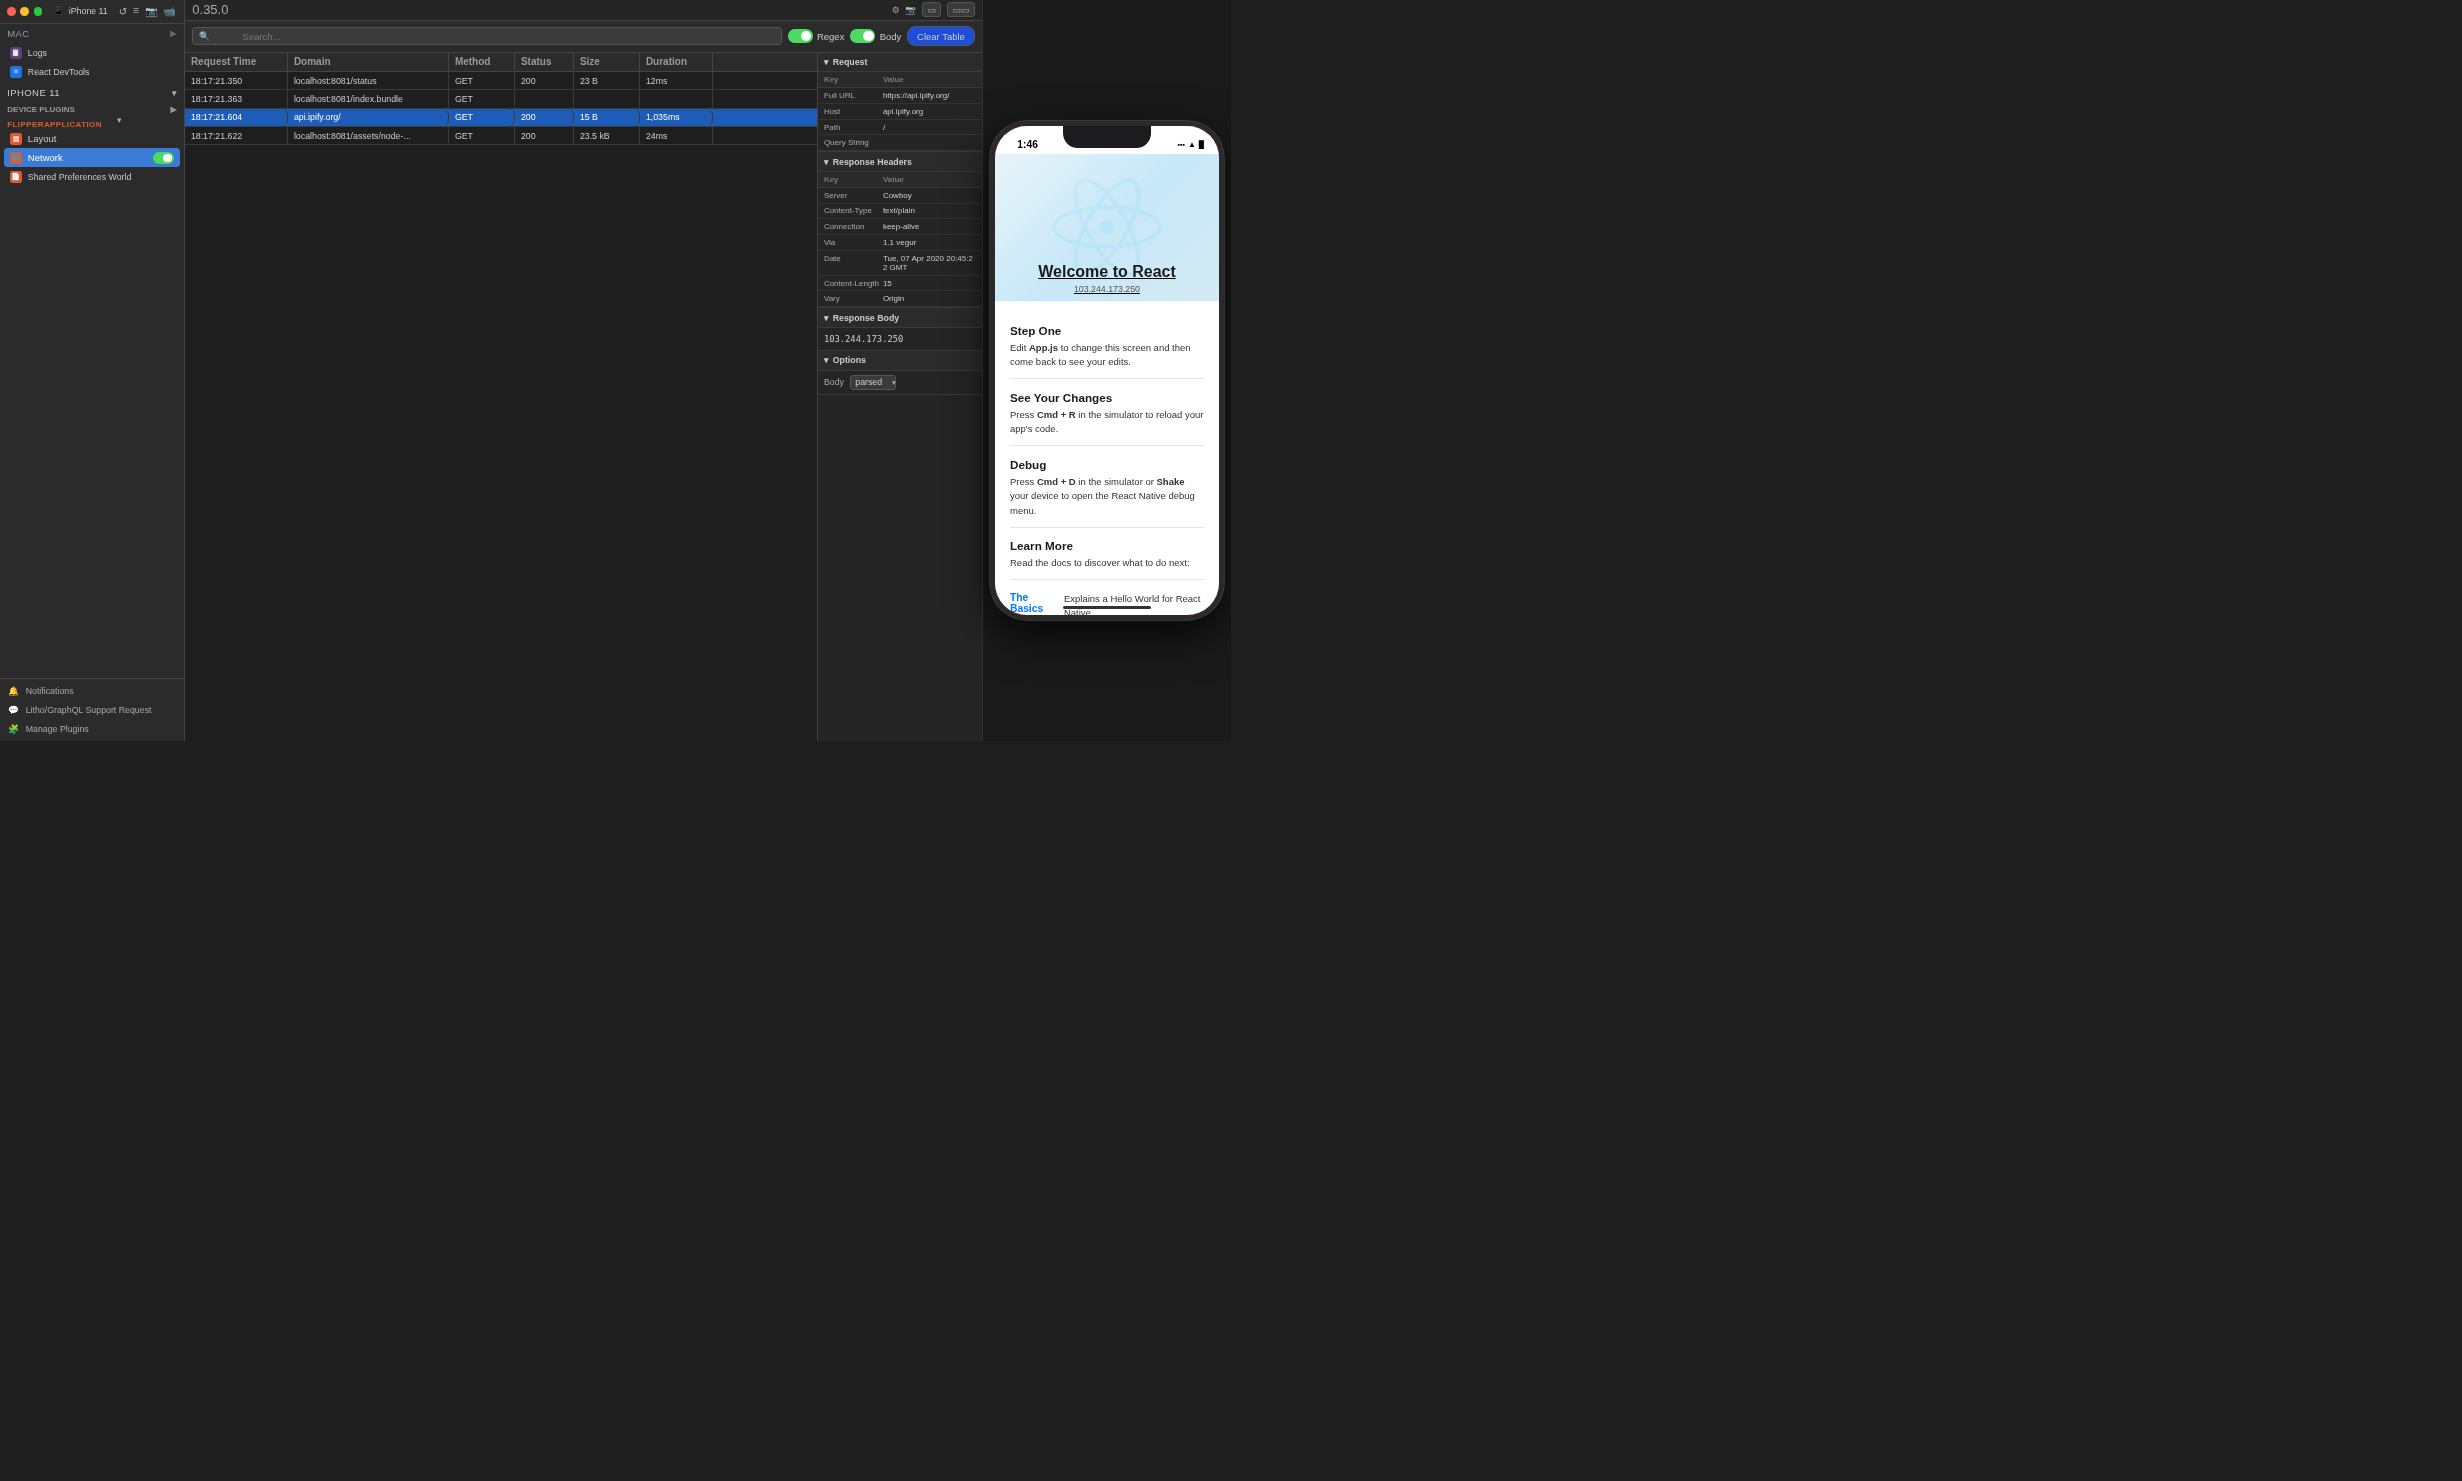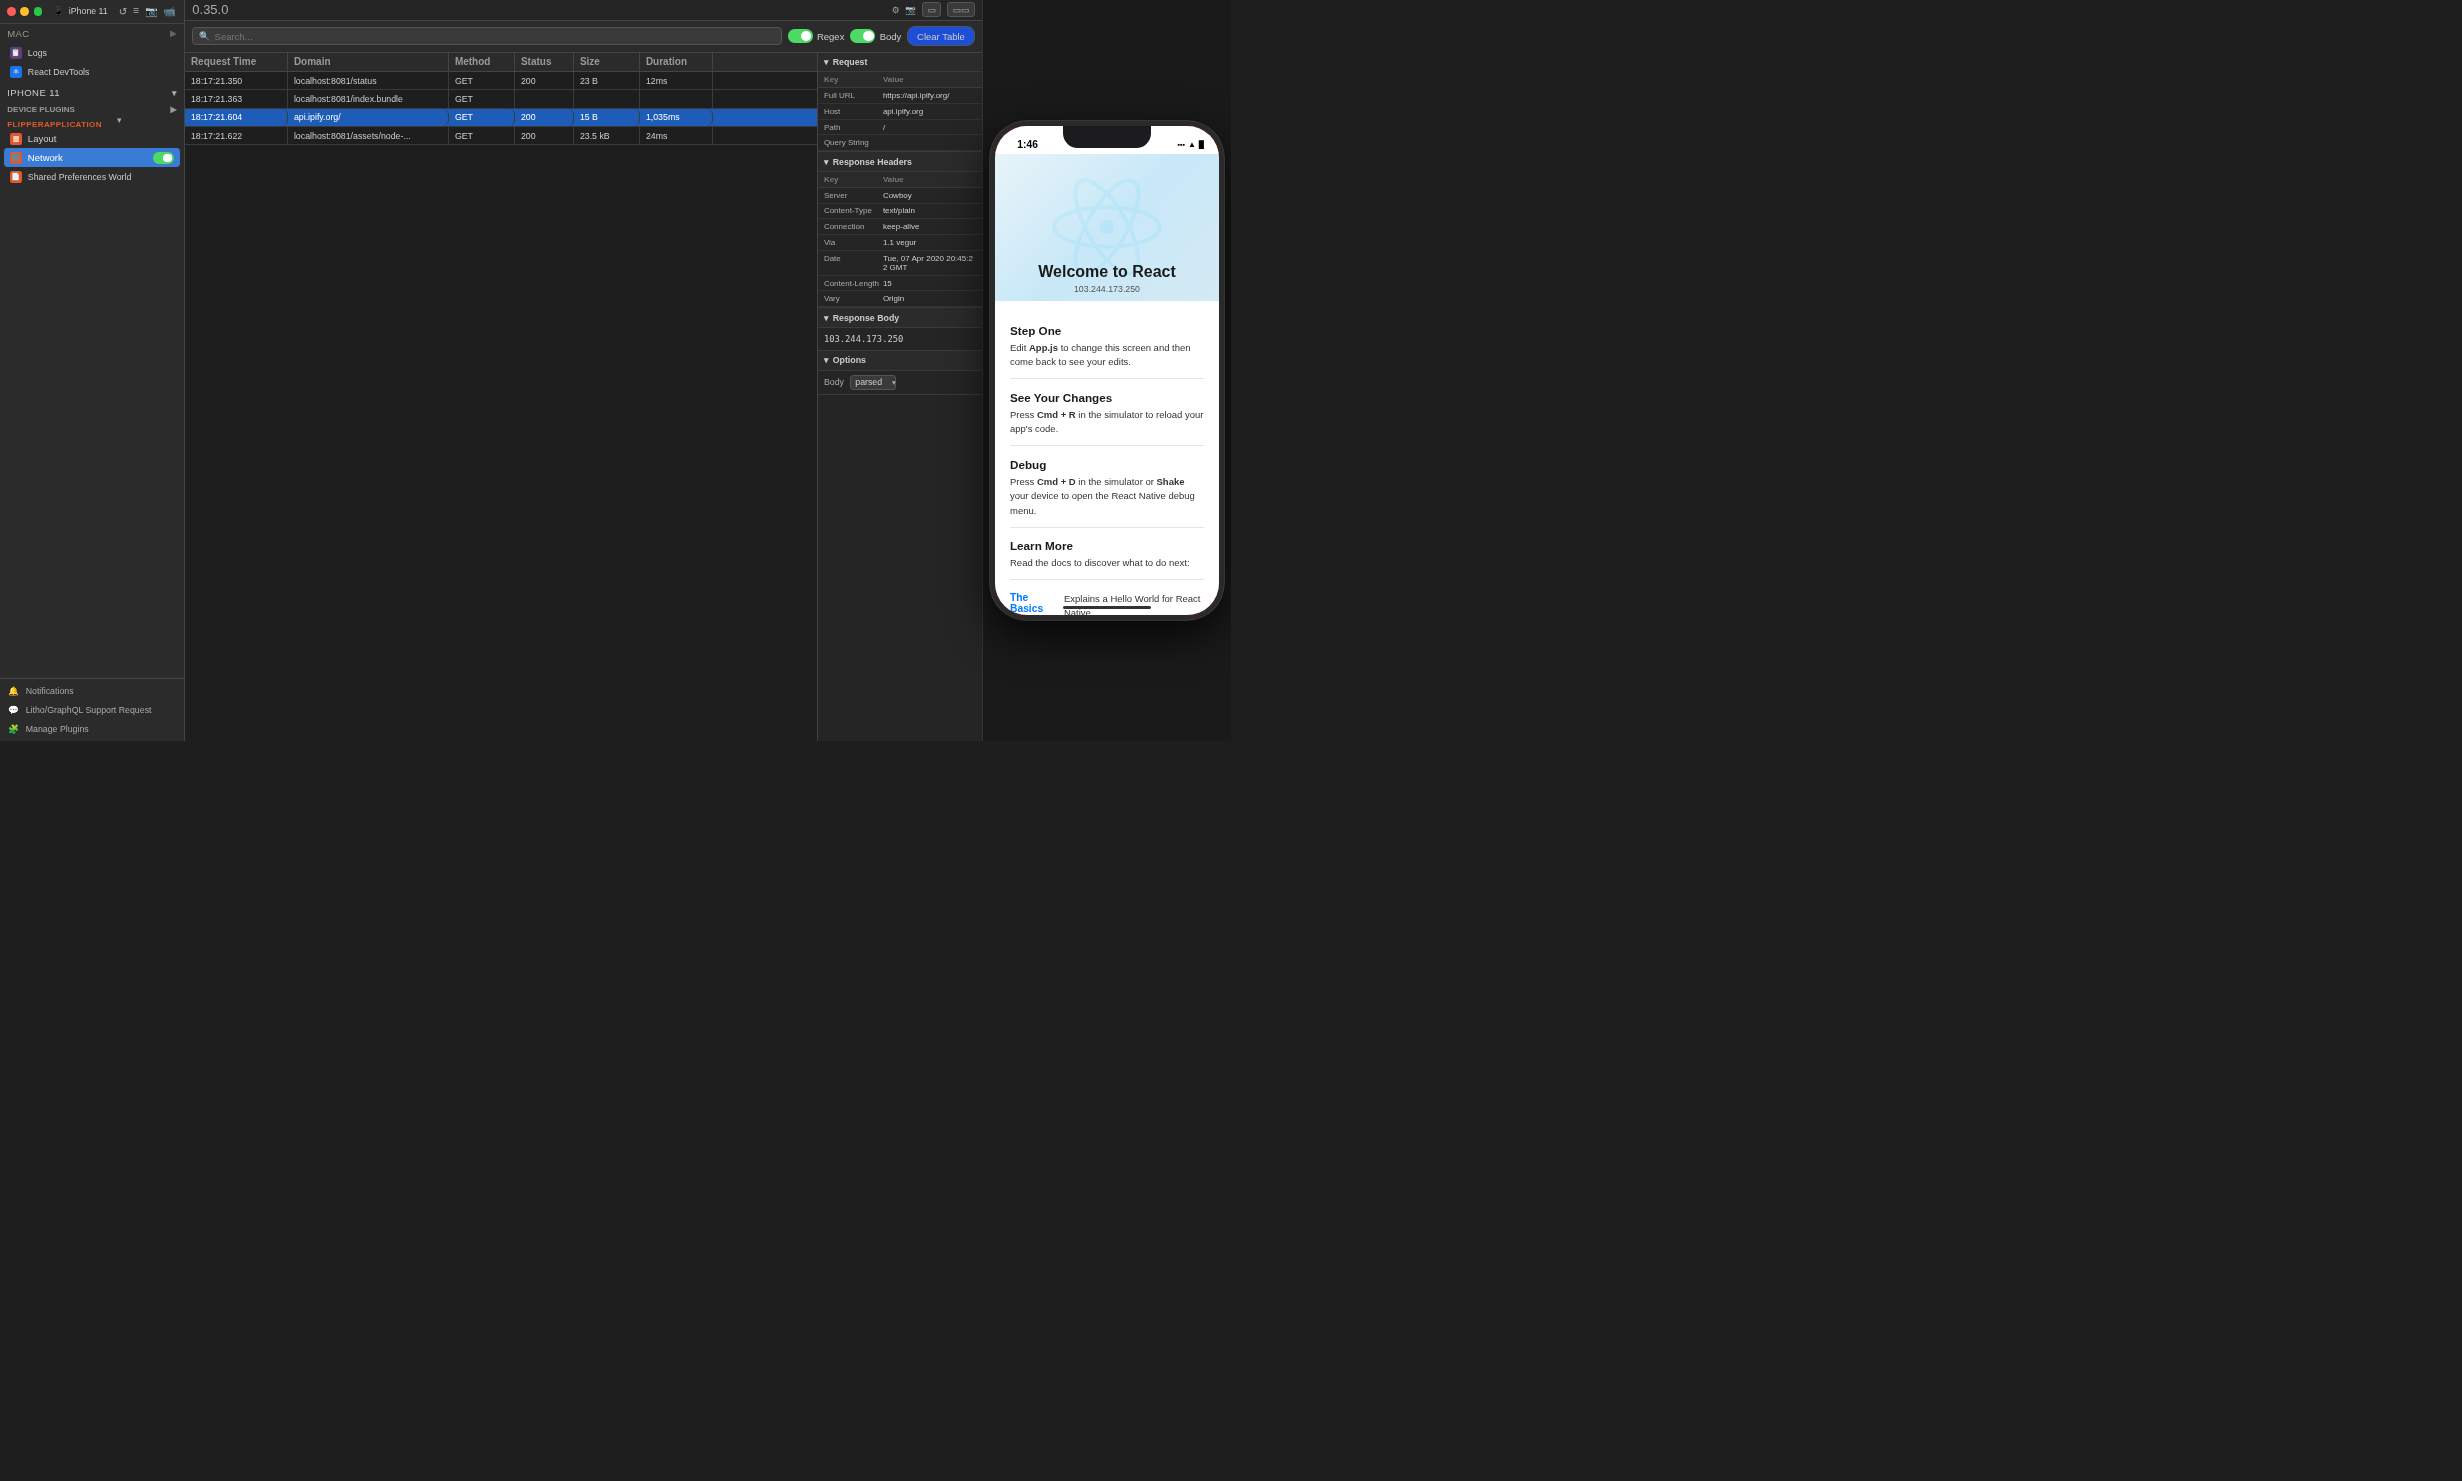--- a/index.html
+++ b/index.html
@@ -159,20 +159,21 @@
       padding: 2.9px 5.9px;
       gap: 4.4px;
     }
     .search-box input {
       background: transparent;
       border: none;
       outline: none;
       color: #ccc;
       font-size: 9.5px;
       width: 100%;
+      margin-left: 28px;
     }
     .search-box input::placeholder { color: #777; }
 
     .toggle-group {
       display: flex;
       align-items: center;
       gap: 4.4px;
     }
 
     .toggle-pill {
@@ -397,20 +398,21 @@
     .iphone-header-area {
       background: linear-gradient(135deg, #e8f4f8 0%, #c8e8f8 50%, #d4eaf4 100%);
       height: 147px;
       display: flex;
       flex-direction: column;
       align-items: center;
       justify-content: flex-end;
       padding-bottom: 7.3px;
       position: relative;
       overflow: hidden;
+      text-decoration: underline;
     }
 
     .react-logo-bg {
       position: absolute;
       top: 50%;
       left: 50%;
       transform: translate(-50%, -50%);
       width: 132px;
       height: 132px;
       opacity: 0.15;

